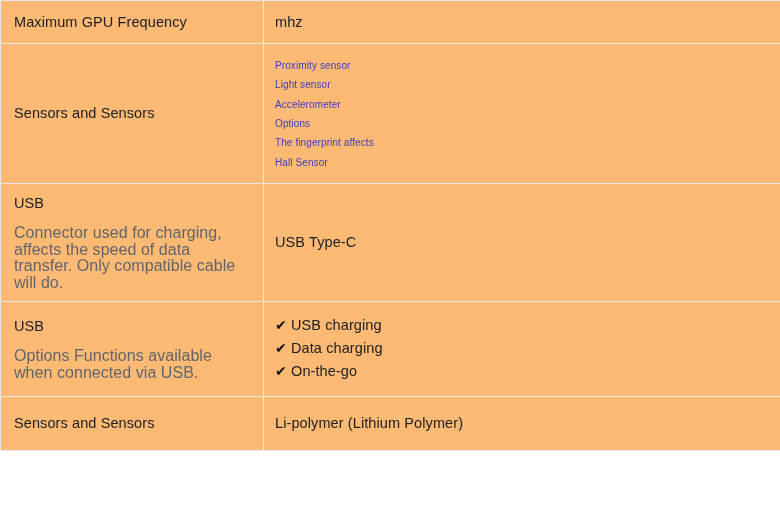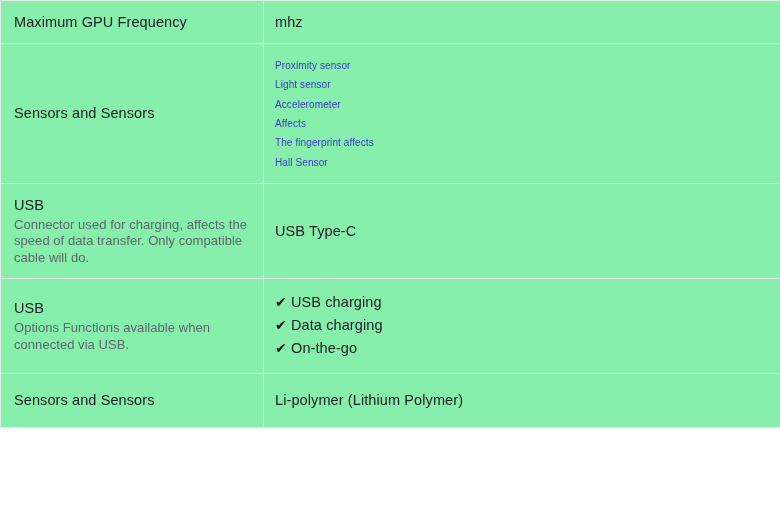--- a/index.html
+++ b/index.html
@@ -29,43 +29,43 @@
 
   .spec-table tr {
     border-top: 1px solid #e8e8e8;
     border-bottom: 1px solid #e8e8e8;
   }
 
   .spec-table td {
     vertical-align: middle;
     border-left: 1px solid #e8e8e8;
     border-right: 1px solid #e8e8e8;
-    background: #86efac;
+    background: #fdba74;
     padding: 0;
   }
 
   td.cell-label {
     padding: 9px 12px 10px 13px;
   }
   td.cell-value {
     padding: 9px 12px 10px 11px;
   }
 
   .label-title {
     font-size: 14.5px;
     line-height: 20px;
     color: #202124;
     letter-spacing: 0.1px;
   }
 
   .label-desc {
-    font-size: 13px;
+    font-size: 16px;
     line-height: 16.5px;
     color: #60656b;
-    margin-top: 2px;
+    margin-top: 12px;
     letter-spacing: 0.05px;
   }
 
   .value-text {
     font-size: 14.5px;
     line-height: 20px;
     color: #202124;
     letter-spacing: 0.1px;
   }
 
@@ -145,21 +145,21 @@
 
     <tr class="row-sensors">
       <td class="cell-label">
         <div class="label-title">Sensors and Sensors</div>
       </td>
       <td class="cell-value">
         <ul class="link-list">
           <li><a class="link-item" href="#">Proximity sensor</a></li>
           <li><a class="link-item" href="#">Light sensor</a></li>
           <li><a class="link-item" href="#">Accelerometer</a></li>
-          <li><a class="link-item" href="#">Affects</a></li>
+          <li><a class="link-item" href="#">Options</a></li>
           <li><a class="link-item" href="#">The fingerprint affects</a></li>
           <li><a class="link-item" href="#">Hall Sensor</a></li>
         </ul>
       </td>
     </tr>
 
     <tr class="row-usb-conn">
       <td class="cell-label">
         <div class="label-title">USB</div>
         <div class="label-desc">Connector used for charging, affects the speed of data transfer. Only compatible cable will do.</div>

